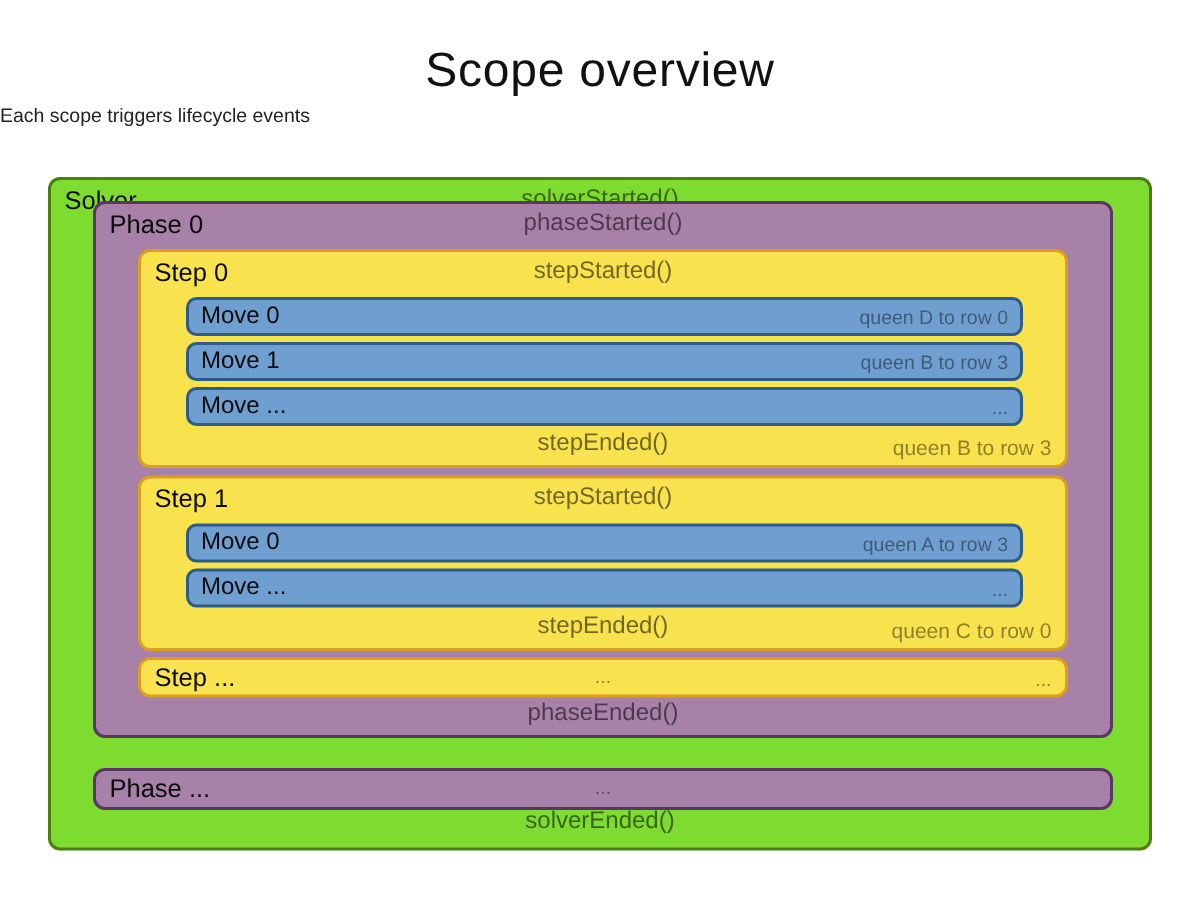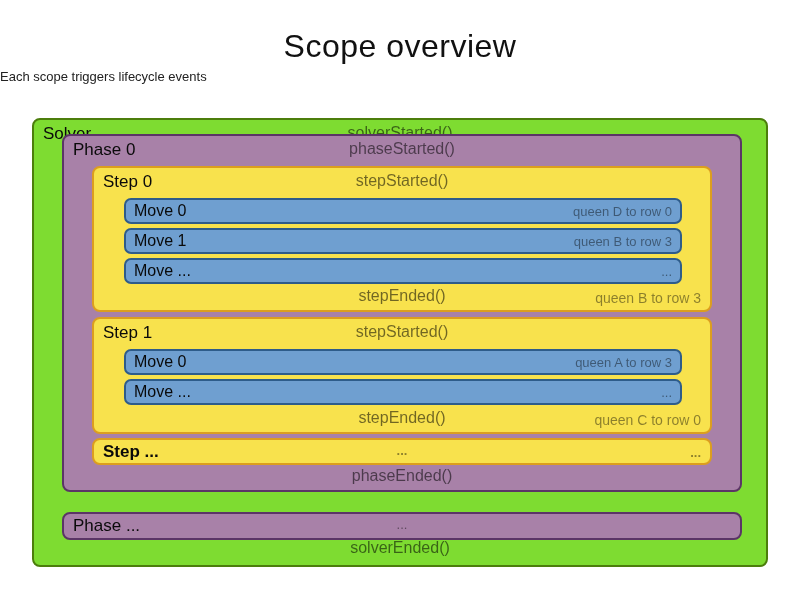--- a/index.html
+++ b/index.html
@@ -17,21 +17,21 @@
   }
   .scope {
     position:absolute; box-sizing:border-box;
     border:2px solid; border-radius:8px;
   }
   .solver   { left:32px;  top:118px; width:736px; height:449px; background:#7EDC31; border-color:#4C7E0C; }
   .phase0   { left:28px;  top:14px;  width:680px; height:358px; background:#A881A8; border-color:#5B3566; }
   .phaseM   { left:28px;  top:392px; width:680px; height:28px;  background:#A881A8; border-color:#5B3566; }
   .step0    { left:28px;  top:30px;  width:620px; height:146px; background:#F8E24D; border-color:#DC9E1E; }
   .step1    { left:28px;  top:181px; width:620px; height:117px; background:#F8E24D; border-color:#DC9E1E; }
-  .stepM    { left:28px;  top:302px; width:620px; height:27px;  background:#F8E24D; border-color:#DC9E1E;font-weight:bold; }
+  .stepM    { left:28px;  top:302px; width:620px; height:27px;  background:#F8E24D; border-color:#DC9E1E; }
   .move {
     position:absolute; left:30px; width:558px; height:26px; box-sizing:border-box;
     background:#6F9FD0; border:2px solid #2E5C8A; border-radius:7px;
     display:flex; align-items:center; justify-content:space-between; padding:0 8px;
   }
   .move-1 { top:30px; } .move-2 { top:60px; } .move-3 { top:90px; }
   .hdr { position:absolute; top:4px; left:0; right:0; height:20px; text-align:center; }
   .hdr .lbl { position:absolute; left:9px; top:0; color:#0a0a0a; font-size:17px; white-space:nowrap; }
   .ftr { position:absolute; bottom:3px; left:0; right:0; height:20px; text-align:center; }
   .event { font-size:16px; color:rgba(0,0,0,0.55); }

